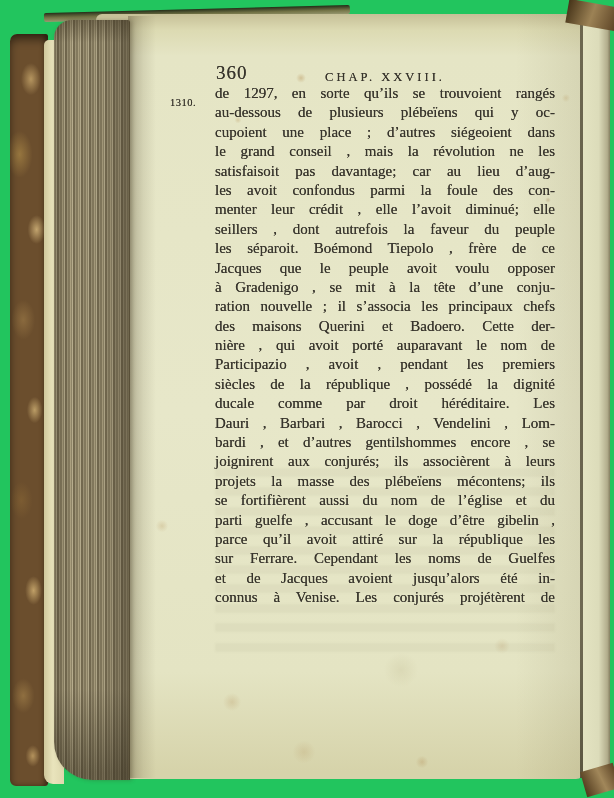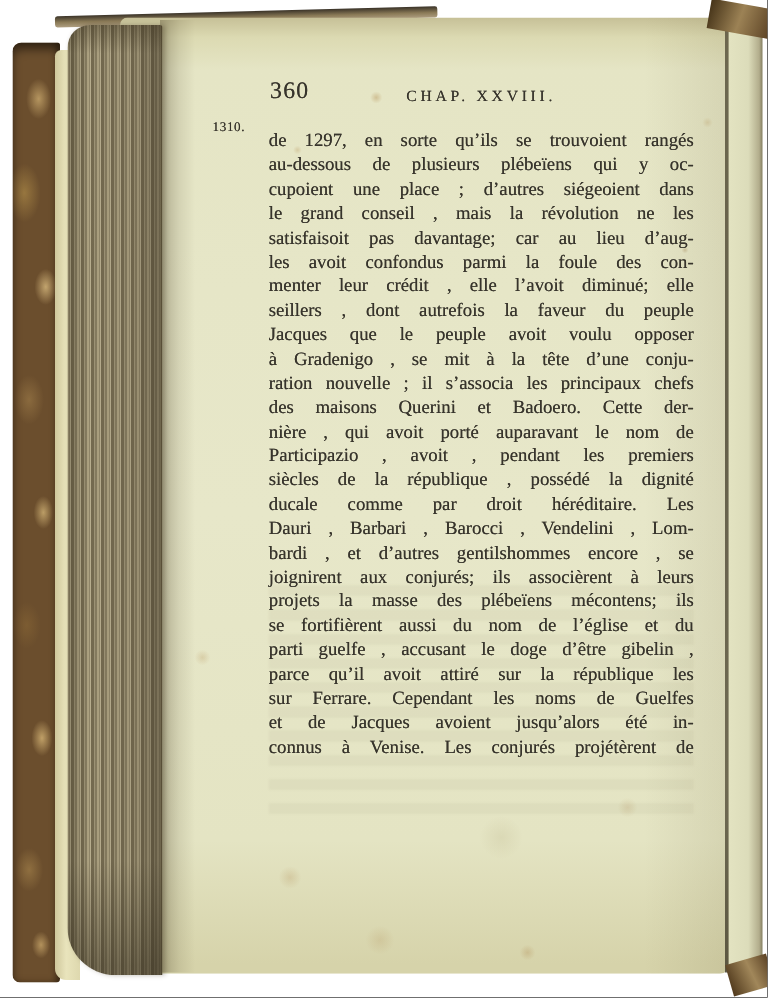--- a/index.html
+++ b/index.html
@@ -1,18 +1,18 @@
 <!DOCTYPE html>
 <html><head>
 <meta charset="utf-8">
 <style>
   html,body{margin:0;padding:0;background:#000;}
   .scene{
     position:relative;width:614px;height:798px;overflow:hidden;
-    background:#ffffff;
+    background:#22c55e;
     font-family:"Liberation Serif", serif;
   }
   
   .cover-left{
     position:absolute;left:10px;top:34px;width:38px;height:752px;
     background-color:#6b4e2d;
     background-image:
       radial-gradient(ellipse 16px 26px at 55% 6%,  #b5955f 0%, rgba(181,149,95,0) 62%),
       radial-gradient(ellipse 20px 36px at 25% 16%, #97763f 0%, rgba(151,118,63,0) 65%),
       radial-gradient(ellipse 15px 24px at 70% 26%, #c2a46e 0%, rgba(194,164,110,0) 60%),
@@ -103,21 +103,21 @@
     position:absolute;left:216px;top:62px;font-size:19px;letter-spacing:1px;
   }
   .chapter-header{
     position:absolute;left:215px;top:70px;width:340px;text-align:center;
     font-size:12.5px;letter-spacing:3px;
   }
   .margin-note{
     position:absolute;left:170px;top:97px;font-size:10.5px;letter-spacing:.5px;
   }
   .textblock{
-    position:absolute;left:215px;top:104px;width:340px;font-size:15px;
+    position:absolute;left:215px;top:84px;width:340px;font-size:15px;
   }
   .line{
     height:19.4px;line-height:19.4px;white-space:nowrap;
     text-align:justify;text-align-last:justify;text-justify:inter-word;
   }
 </style>
 </head>
 <body>
 
 <div class="scene">
@@ -140,20 +140,21 @@
 
   <div class="textblock ink">
     <div class="line">de 1297, en sorte qu’ils se trouvoient rangés</div>
     <div class="line">au-dessous de plusieurs plébeïens qui y oc-</div>
     <div class="line">cupoient une place ; d’autres siégeoient dans</div>
     <div class="line">le grand conseil , mais la révolution ne les</div>
     <div class="line">satisfaisoit pas davantage; car au lieu d’aug-</div>
     <div class="line">les avoit confondus parmi la foule des con-</div>
     <div class="line">menter leur crédit , elle l’avoit diminué; elle</div>
     <div class="line">seillers , dont autrefois la faveur du peuple</div>
+    <div class="line">les séparoit. Boémond Tiepolo , frère de ce</div>
     <div class="line">Jacques que le peuple avoit voulu opposer</div>
     <div class="line">à Gradenigo , se mit à la tête d’une conju-</div>
     <div class="line">ration nouvelle ; il s’associa les principaux chefs</div>
     <div class="line">des maisons Querini et Badoero. Cette der-</div>
     <div class="line">nière , qui avoit porté auparavant le nom de</div>
     <div class="line">Participazio , avoit , pendant les premiers</div>
     <div class="line">siècles de la république , possédé la dignité</div>
     <div class="line">ducale comme par droit héréditaire. Les</div>
     <div class="line">Dauri , Barbari , Barocci , Vendelini , Lom-</div>
     <div class="line">bardi , et d’autres gentilshommes encore , se</div>

